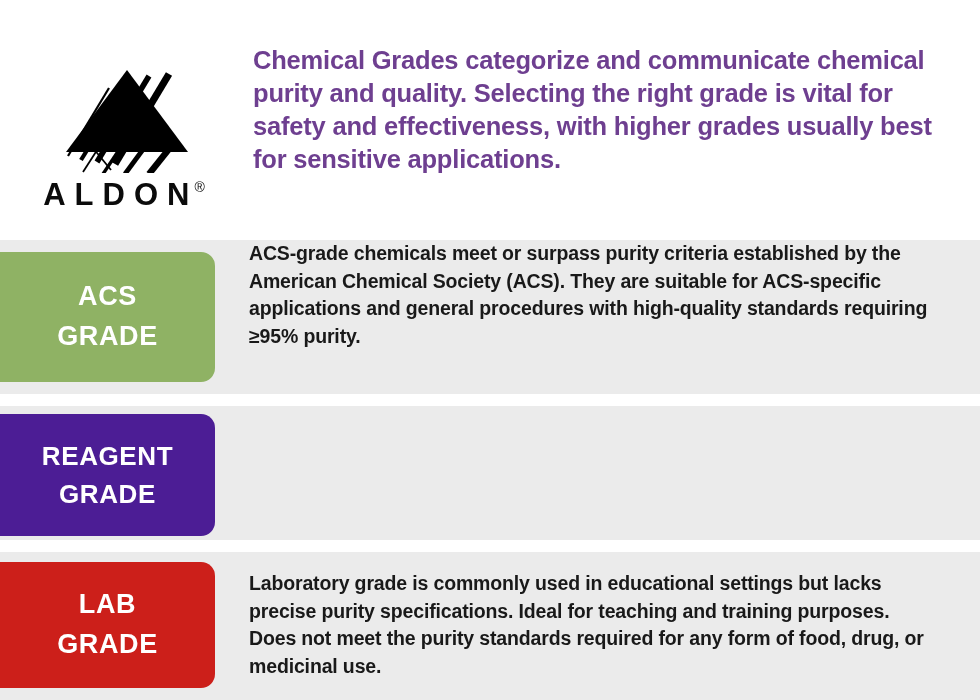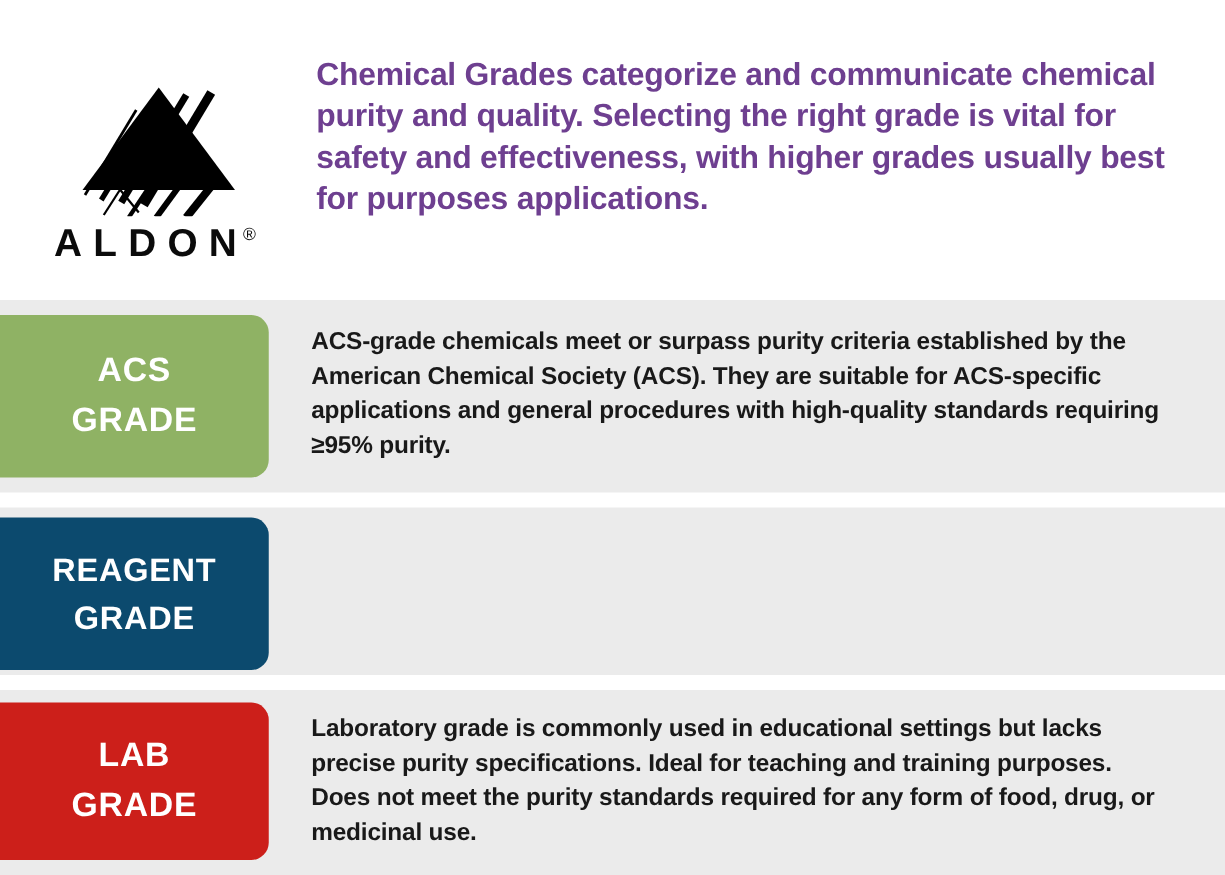--- a/index.html
+++ b/index.html
@@ -119,21 +119,21 @@
     flex: 1 1 auto;
     padding: 0 48px 0 34px;
     color: #191919;
     font-family: "Liberation Sans", sans-serif;
     font-weight: 700;
     font-size: 19.5px;
     line-height: 1.42;
     letter-spacing: -0.15px;
     box-sizing: border-box;
   }
-  .row-acs .desc     { padding-top: 20px; }
+  .row-acs .desc     { }
   .row-reagent .desc { padding-top: 17px; }
   .row-lab .desc     { padding-top: 18px; }
 </style>
 </head>
 <body>
 
 <div class="page">
 
   <div class="header">
 
@@ -155,33 +155,33 @@
           <line x1="98" y1="96" x2="76" y2="126" stroke-width="4.8"></line>
           <line x1="124" y1="96" x2="100" y2="126" stroke-width="6.4"></line>
         </g>
       </svg>
       <div class="logo-word">
         <span class="wm">ALDON</span>
         <span class="rmark">®</span>
       </div>
     </div>
 
-    <div class="header-text">Chemical Grades categorize and communicate chemical purity and quality. Selecting the right grade is vital for safety and effectiveness, with higher grades usually best for purposes applications.</div>
+    <div class="header-text">Chemical Grades categorize and communicate chemical purity and quality. Selecting the right grade is vital for safety and effectiveness, with higher grades usually best for sensitive applications.</div>
   </div>
 
   <div class="row row-acs">
     <div class="badge" style="background:#8fb264;">
       <span>ACS</span>
       <span>GRADE</span>
     </div>
     <div class="desc">ACS-grade chemicals meet or surpass purity criteria established by the American Chemical Society (ACS). They are suitable for ACS-specific applications and general procedures with high-quality standards requiring ≥95% purity.</div>
   </div>
 
   <div class="row row-reagent">
-    <div class="badge" style="background:#0c4a6e;">
+    <div class="badge" style="background:#4c1d95;">
       <span>REAGENT</span>
       <span>GRADE</span>
     </div>
   </div>
 
   <div class="row row-lab">
     <div class="badge" style="background:#cc1f1a;">
       <span>LAB</span>
       <span>GRADE</span>
     </div>

